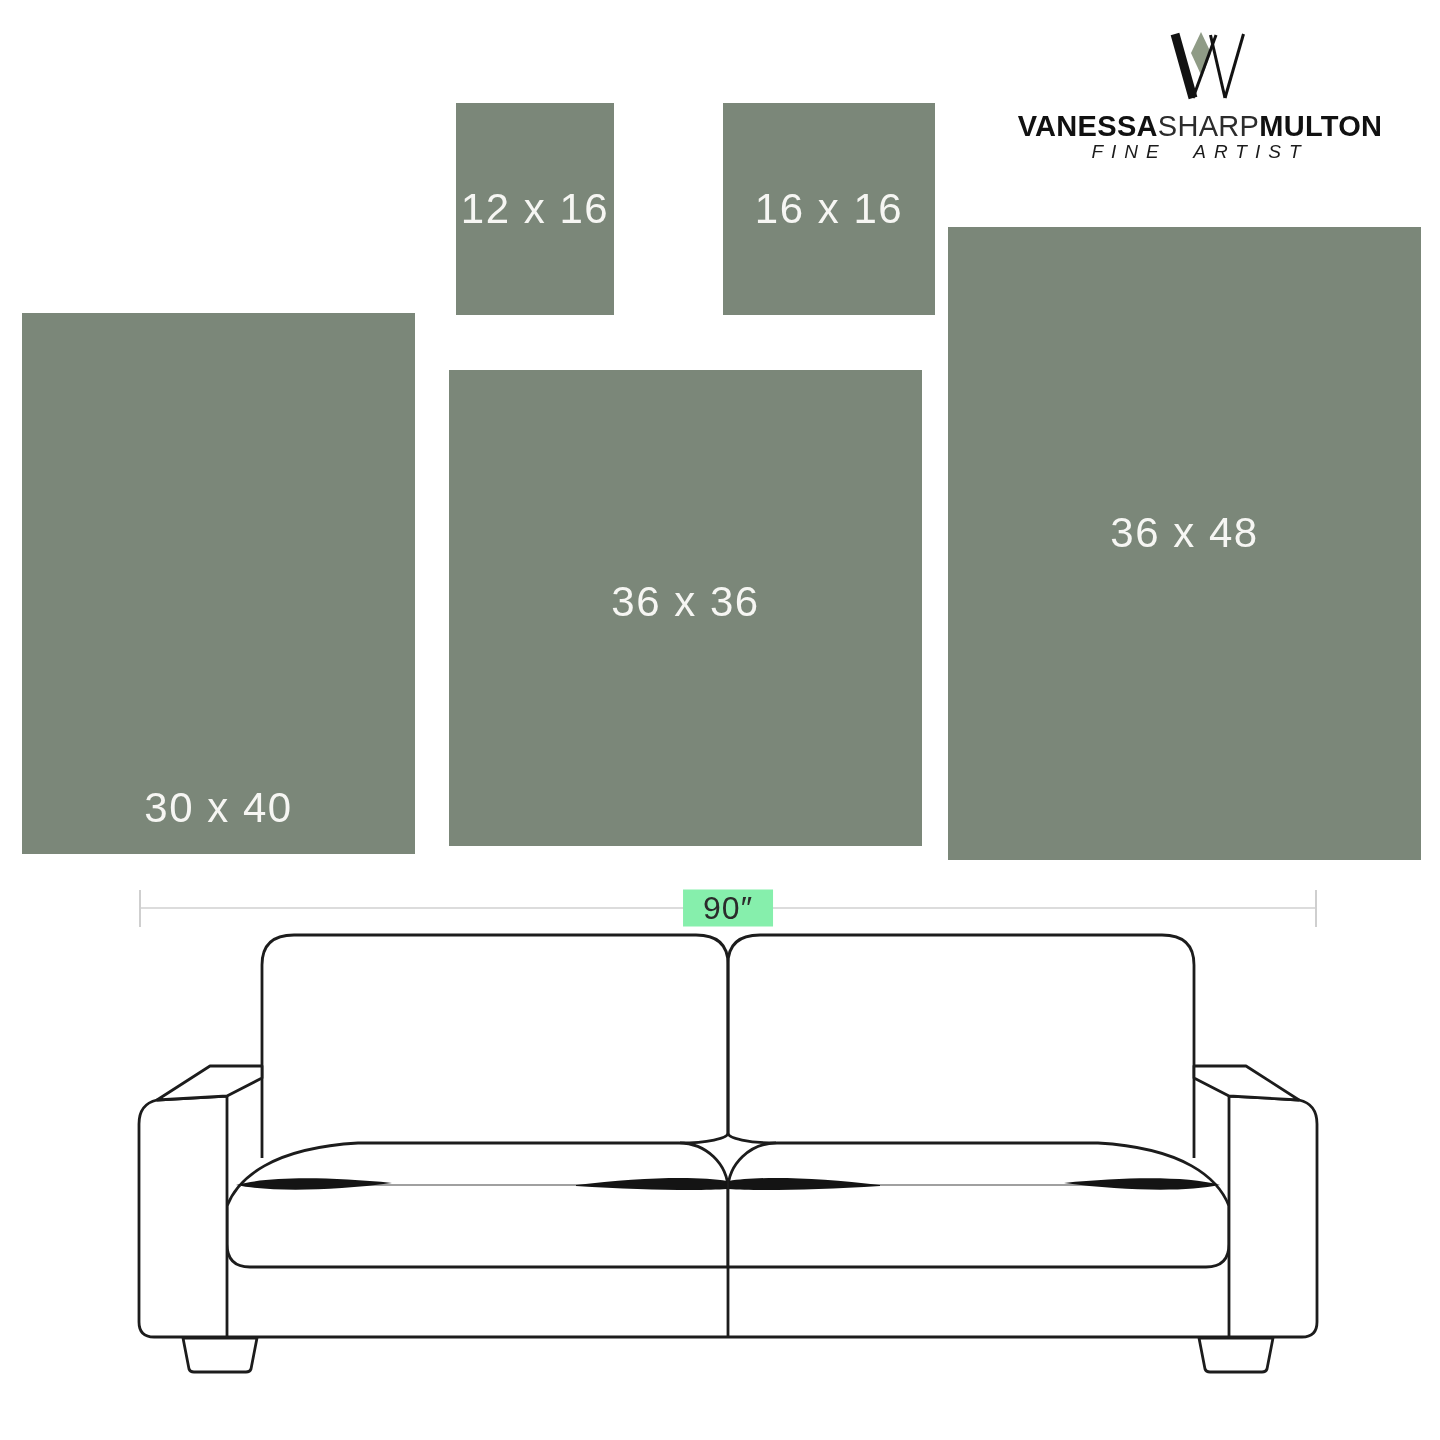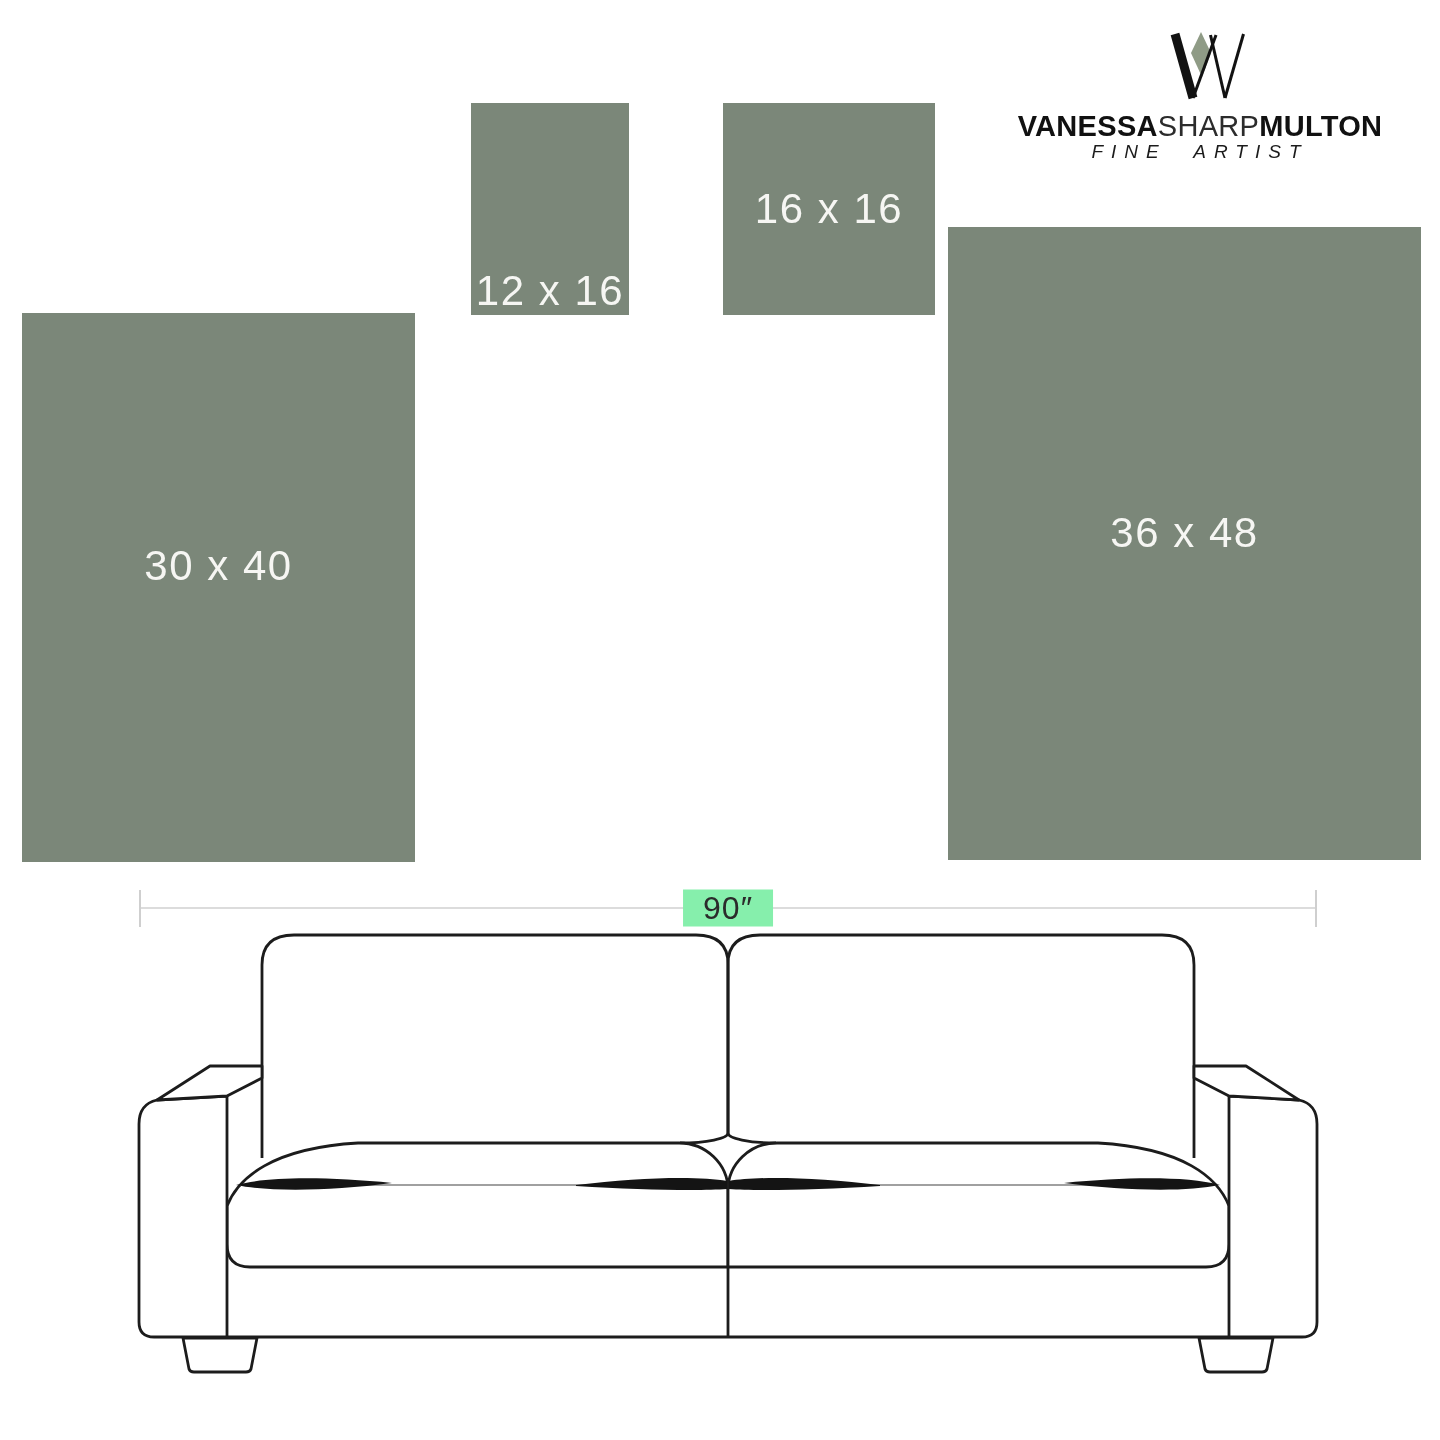--- a/index.html
+++ b/index.html
@@ -21,23 +21,23 @@
   }
   
   .swatch{
     position:absolute;background:var(--green,#7b8779);
     display:flex;align-items:center;justify-content:center;
   }
   .swatch .sz{
     color:var(--label,#f6f6f3);font-size:42px;font-weight:300;letter-spacing:1.5px;
     white-space:nowrap;
   }
-  .sw-12x16{left:471px;top:103px;width:158px;height:212px;align-items:flex-end;}
+  .sw-12x16{left:456px;top:103px;width:158px;height:212px;}
   .sw-16x16{left:710px;top:103px;width:212px;height:212px;margin-left:13px;}
-  .sw-30x40{left:22px; top:313px;width:393px;height:533px;padding-bottom:16px;}
+  .sw-30x40{left:22px; top:313px;width:393px;height:533px;padding-bottom:8px;align-items:flex-end;}
   .sw-30x40 .sz{position:relative;top:-14px;}
   .sw-36x36{left:449px;top:370px;width:473px;height:476px;}
   .sw-36x36 .sz{position:relative;top:-6px;}
   .sw-36x48{left:948px;top:213px;width:473px;height:633px;margin-top:14px;}
   .sw-36x48 .sz{position:relative;top:-11px;}
   
   .dim-line{position:absolute;left:140px;top:907px;width:1176px;height:2px;background:#dcdcdc;}
   .dim-tick{position:absolute;top:890px;width:2px;height:37px;background:#cfcfcf;}
   .dim-tick.left{left:139px;}
   .dim-tick.right{left:1315px;}
@@ -69,20 +69,23 @@
   </div>
 
   <div class="swatch sw-12x16">
     <span class="sz">12 x 16</span>
   </div>
   <div class="swatch sw-16x16">
     <span class="sz">16 x 16</span>
   </div>
   <div class="swatch sw-30x40">
     <span class="sz">30 x 40</span>
+  </div>
+  <div class="swatch sw-36x36">
+    <span class="sz">36 x 36</span>
   </div>
   <div class="swatch sw-36x48">
     <span class="sz">36 x 48</span>
   </div>
 
   <div class="dim-line"></div>
   <div class="dim-tick left"></div>
   <div class="dim-tick right"></div>
   <div class="dim-label">90″</div>
 

